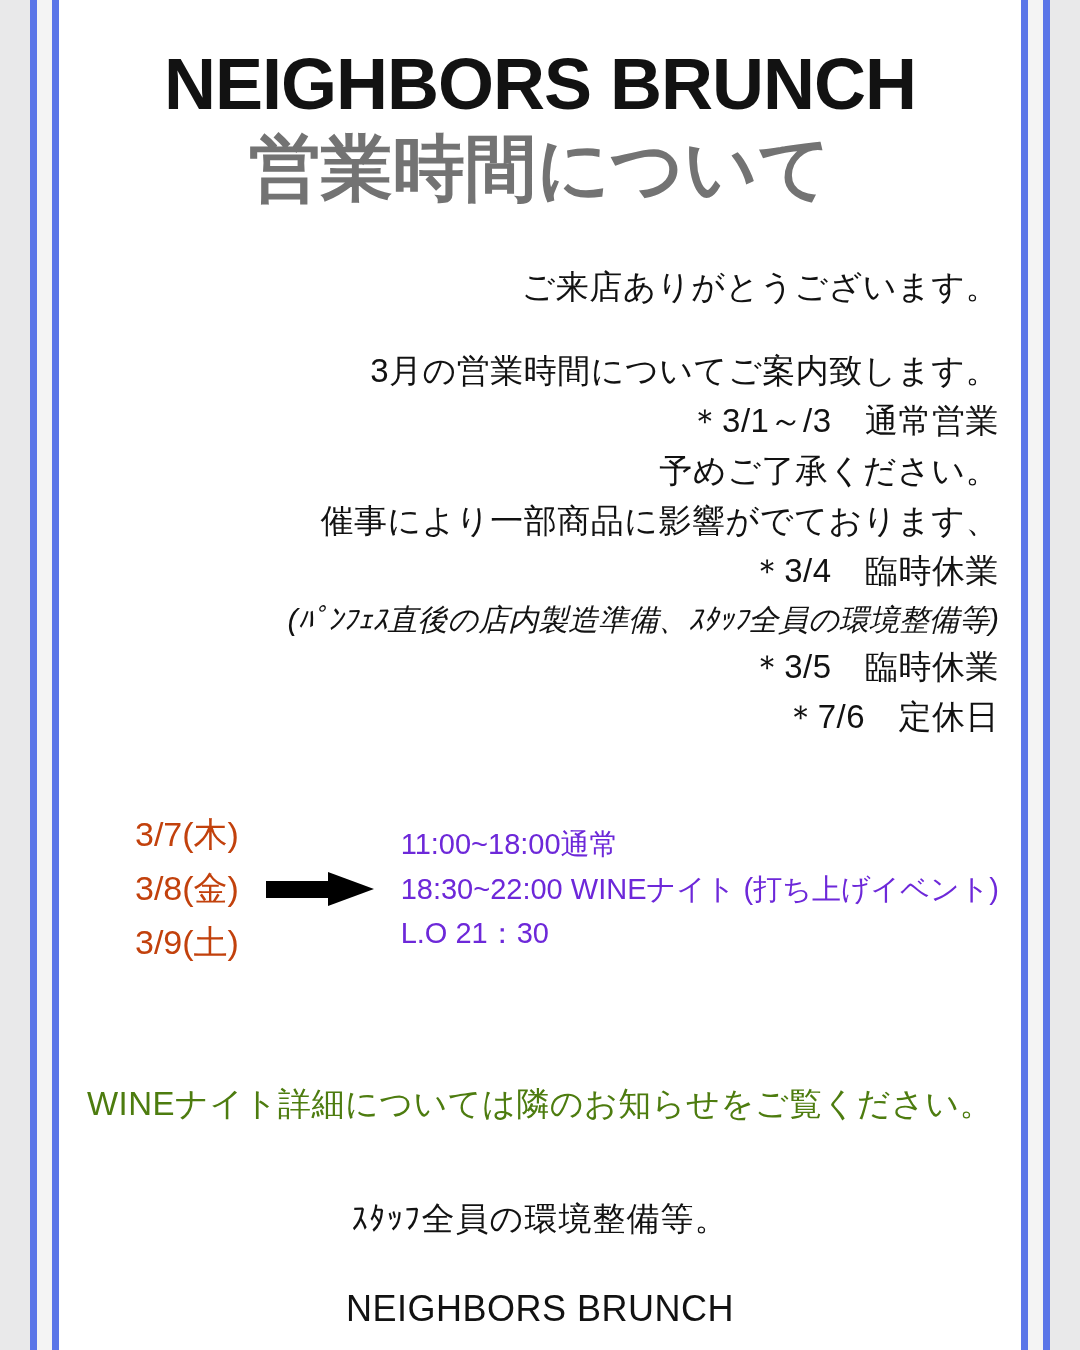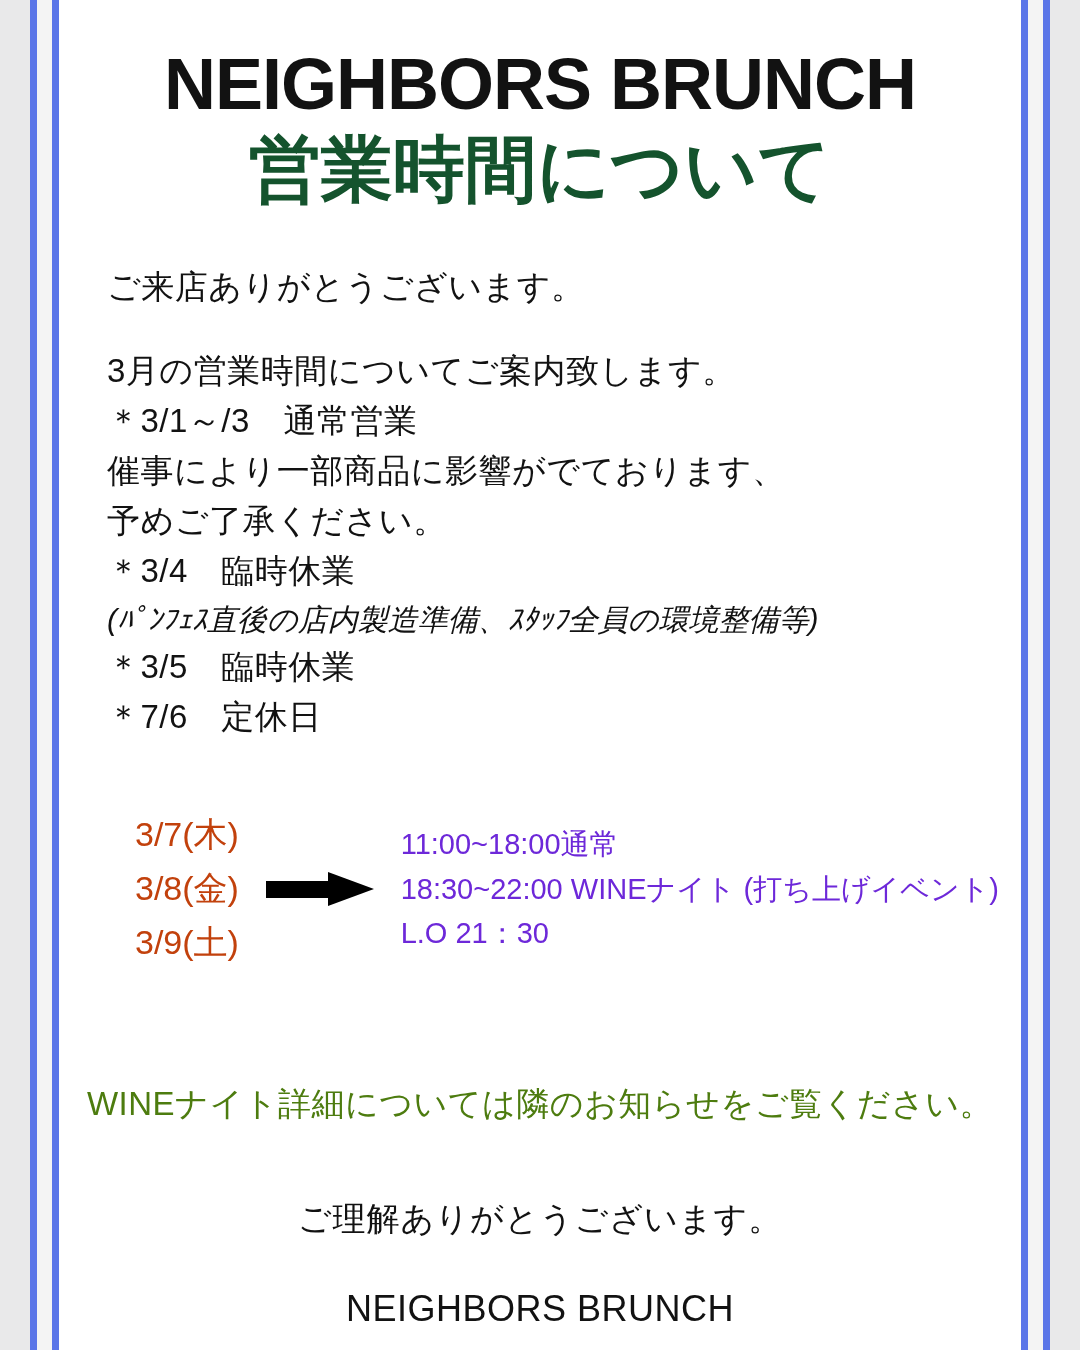--- a/index.html
+++ b/index.html
@@ -71,30 +71,32 @@
     line-height: 1.12;
     margin-top: 44px;
     color: #121212;
   }
   .title-jp {
     text-align: center;
     font-size: 72px;
     font-weight: 700;
     line-height: 1.18;
     margin-top: 2px;
-    color: #14532d;
+    color: #737373;
+    font-family: Liberation Serif, serif;
   }
   .body-block {
     margin-top: 50px;
     padding-left: 26px;
     font-size: 33px;
     line-height: 1.52;
     font-weight: 400;
     color: #121212;
     letter-spacing: 0.5px;
+    text-align: right;
   }
   .gap {
     height: 34px;
   }
   .line-small {
     font-size: 30px;
     letter-spacing: 0px;
     font-style: italic;
   }
   .schedule {
@@ -180,22 +182,22 @@
     <div class="content">
 
       <div class="title">NEIGHBORS BRUNCH</div>
       <div class="title-jp">営業時間について</div>
 
       <div class="body-block">
         <div>ご来店ありがとうございます。</div>
         <div class="gap"></div>
         <div>3月の営業時間についてご案内致します。</div>
         <div>＊3/1～/3　通常営業</div>
+        <div>予めご了承ください。</div>
         <div>催事により一部商品に影響がでております、</div>
-        <div>予めご了承ください。</div>
         <div>＊3/4　臨時休業</div>
         <div class="line-small">(ﾊﾟﾝﾌｪｽ直後の店内製造準備、ｽﾀｯﾌ全員の環境整備等)</div>
         <div>＊3/5　臨時休業</div>
         <div>＊7/6　定休日</div>
       </div>
 
       <div class="schedule">
         <div class="dates">
           <div>3/7(木)</div>
           <div>3/8(金)</div>
@@ -208,18 +210,18 @@
           </div>
         </div>
         <div class="times">
           <div>11:00~18:00通常</div>
           <div>18:30~22:00 WINEナイト (打ち上げイベント)</div>
           <div>L.O 21：30</div>
         </div>
       </div>
 
       <div class="note">WINEナイト詳細については隣のお知らせをご覧ください。</div>
-      <div class="thanks">ご理解ありがとうございます。</div>
+      <div class="thanks">ｽﾀｯﾌ全員の環境整備等。</div>
       <div class="signature">NEIGHBORS BRUNCH</div>
 
     </div>
   </div>
 </div>
 
 </body></html>

